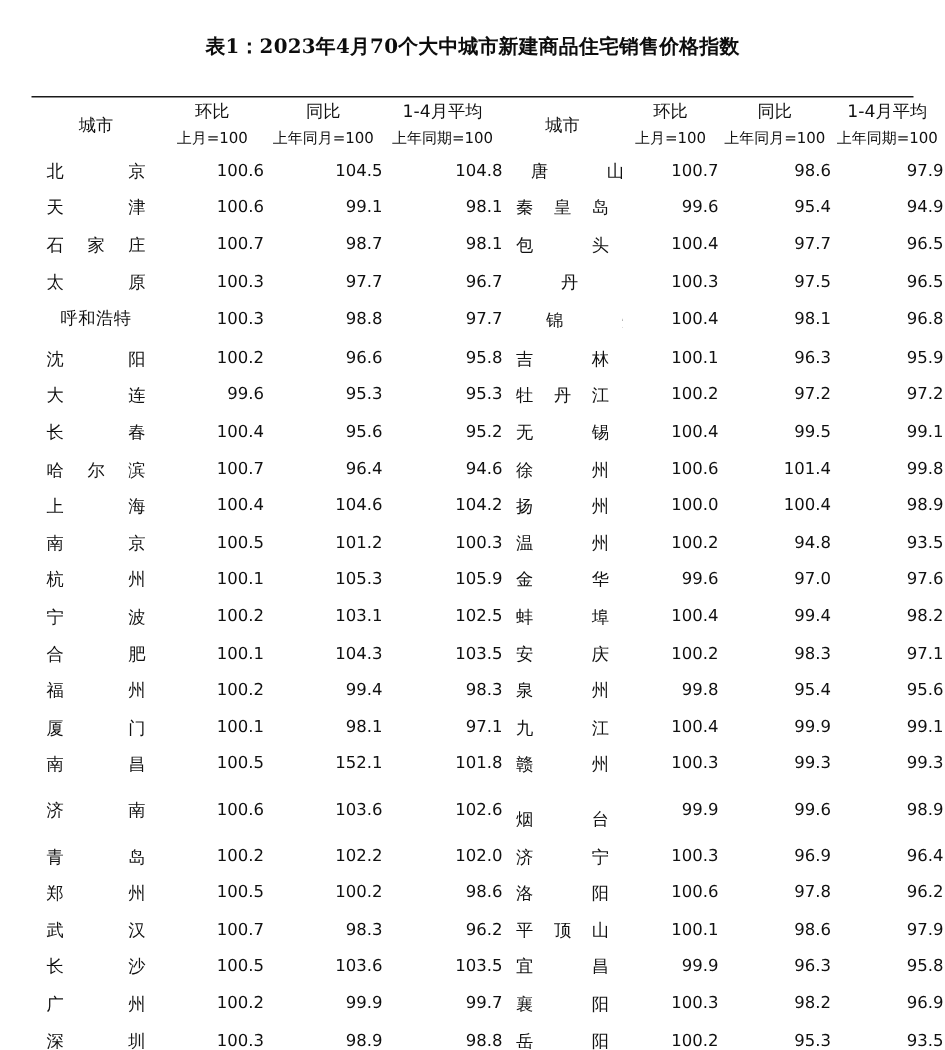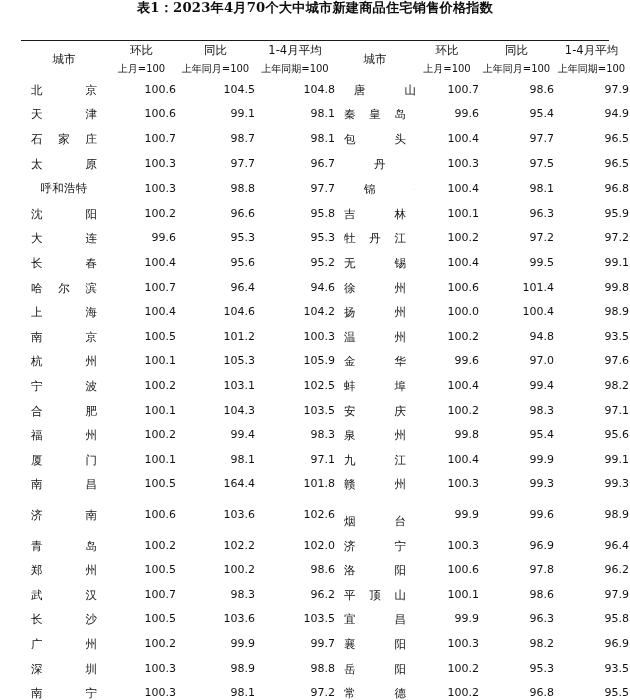--- a/index.html
+++ b/index.html
@@ -25,20 +25,21 @@
   }
 
   
   .title {
     text-align: center;
     font-family: "DejaVu Serif", "Liberation Serif", serif;
     font-weight: bold;
     font-size: 13.2px;
     letter-spacing: 0.2px;
     color: #0d0d0d;
+    padding-top: 24px;
     padding-bottom: 0;
     line-height: 1.2;
     white-space: nowrap;
   }
 
   
   .table-wrap {
     margin: 0 auto;
     margin-top: 24px;
     width: 588px;
@@ -339,21 +340,21 @@
             <td class="num vr">98.1</td>
             <td class="num vr">97.1</td>
             <td class="city vr"><span class="nm" style="width: 62px;">九江</span></td>
             <td class="num vr">100.4</td>
             <td class="num vr">99.9</td>
             <td class="num ">99.1</td>
           </tr>
           <tr>
             <td class="city vr"><span class="nm">南昌</span></td>
             <td class="num vr">100.5</td>
-            <td class="num vr">164.4</td>
+            <td class="num vr">152.1</td>
             <td class="num vr">101.8</td>
             <td class="city vr"><span class="nm" style="width: 62px;">赣州</span></td>
             <td class="num vr">100.3</td>
             <td class="num vr">99.3</td>
             <td class="num ">99.3</td>
           </tr>
           <tr>
             <td class="city vr"><span class="nm">济南</span></td>
             <td class="num vr">100.6</td>
             <td class="num vr">103.6</td>

